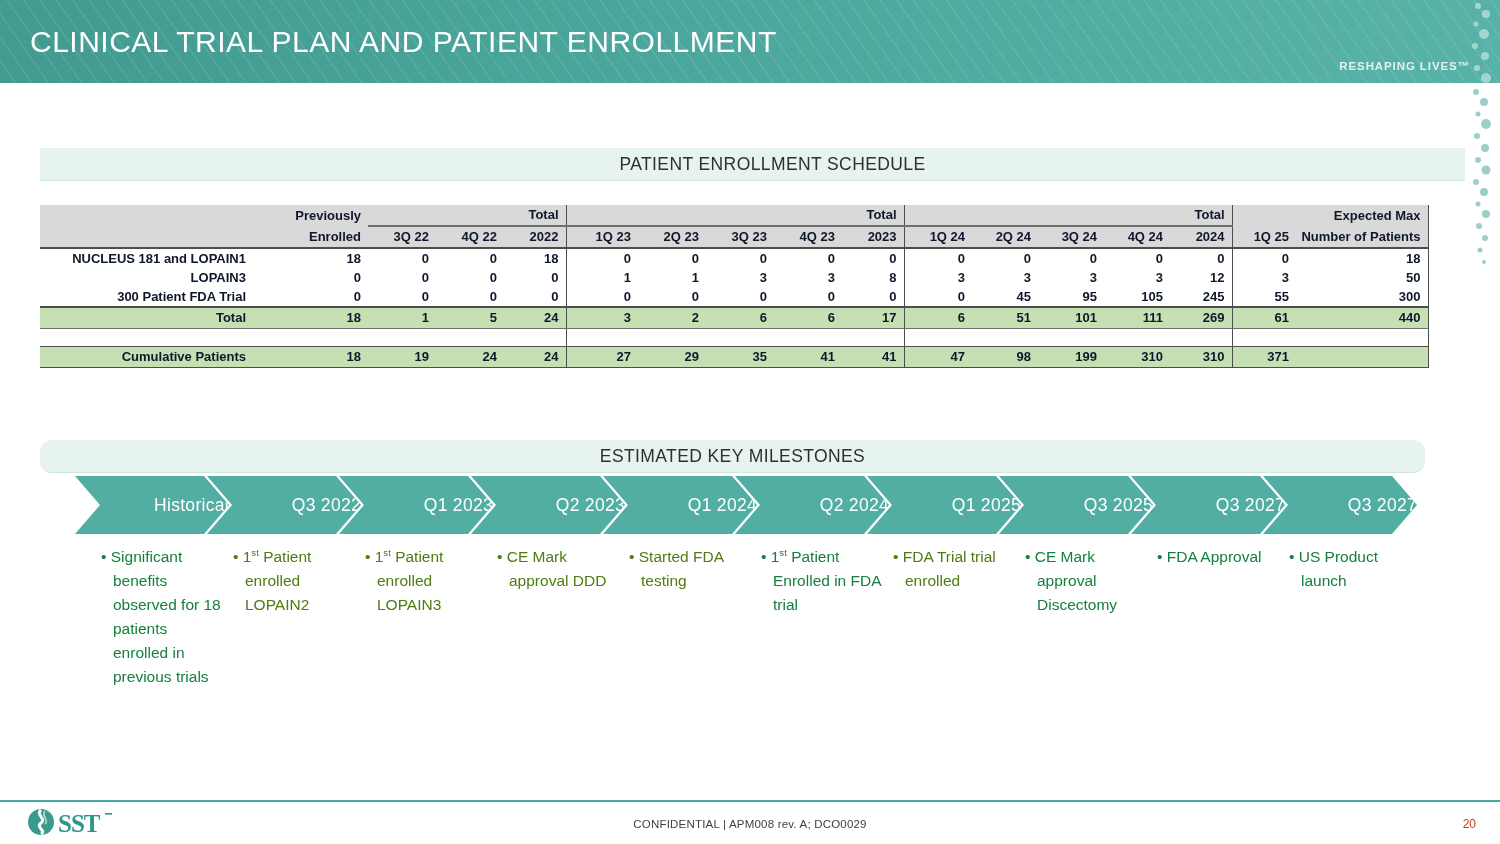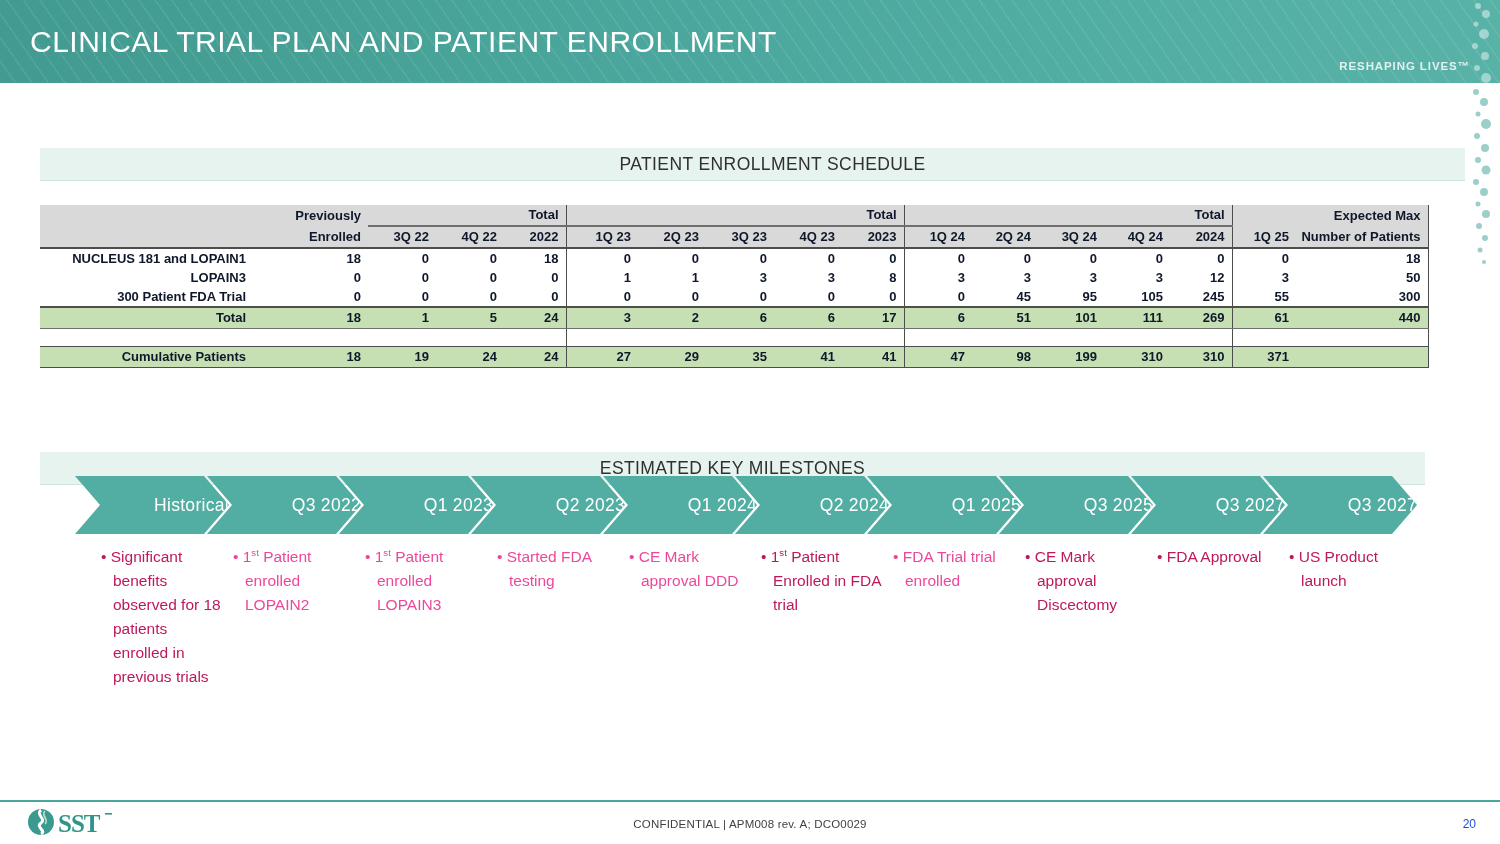--- a/index.html
+++ b/index.html
@@ -26,21 +26,21 @@
   }
   .helix{position:absolute;top:0;right:2px;}
   
   .band{
     position:absolute;left:40px;width:1385px;height:32px;
     background:#e7f3ef;border-bottom:1px solid #cfe6de;
     display:flex;align-items:center;justify-content:center;
     font-size:17.5px;font-weight:300;color:#303030;letter-spacing:.4px;
   }
   #band-enroll{top:148px;padding-left:40px;}
-  #band-miles{top:452px;}
+  #band-miles{top:440px;border-radius:12px;}
   
   table.enroll{
     position:absolute;left:40px;top:205px;width:1385px;
     border-collapse:collapse;table-layout:fixed;
     font-size:13px;font-weight:bold;color:#0f172a;
   }
   .enroll th,.enroll td{
     padding:0 7px 0 2px;height:19px;line-height:19px;
     text-align:right;white-space:nowrap;overflow:hidden;font-weight:bold;
   }
@@ -66,31 +66,31 @@
   .chev:first-child{margin-left:0;}
   .bullets{
     position:absolute;left:75px;top:545px;width:1342px;display:flex;align-items:flex-start;
   }
   .bcol{
     flex:1;margin-left:-22px;box-sizing:border-box;
     padding:0 8px 0 38px;text-indent:-12px;
     font-size:15.5px;line-height:1.55;
   }
   .bcol:first-child{margin-left:0;}
-  .bcol.dark{color:#be185d;}
-  .bcol.gray{color:#ec4899;}
+  .bcol.dark{color:#15803d;}
+  .bcol.gray{color:#4d7c0f;}
   .bcol sup{font-size:62%;line-height:0;}
   
   .footer-line{position:absolute;left:0;right:0;top:800px;height:2px;background:#4aa79d;}
   .logo{position:absolute;left:26px;top:806px;}
   .confidential{
     position:absolute;left:0;width:100%;top:818px;text-align:center;
     font-size:11.5px;color:#3f3f3f;letter-spacing:.2px;
   }
-  .page-num{position:absolute;right:24px;top:817px;font-size:12px;color:#1d4ed8;}
+  .page-num{position:absolute;right:24px;top:817px;font-size:12px;color:#c2410c;}
 </style>
 </head>
 <body>
 
 <div class="header">
   <div class="stripes"></div>
   <div class="header-title">CLINICAL TRIAL PLAN AND PATIENT ENROLLMENT</div>
   <div class="tagline">RESHAPING LIVES™</div>
 </div>
 
@@ -326,22 +326,22 @@
       <span>Q3 2027</span>
     </div>
     <div class="chev">
       <span>Q3 2027</span>
     </div>
   </div>
 <div class="bullets">
     <div class="bcol dark">• Significant benefits observed for 18 patients enrolled in previous trials</div>
     <div class="bcol gray">• 1<sup>st</sup> Patient enrolled LOPAIN2</div>
     <div class="bcol gray">• 1<sup>st</sup> Patient enrolled LOPAIN3</div>
+    <div class="bcol gray">• CE Mark approval DDD</div>
     <div class="bcol gray">• Started FDA testing</div>
-    <div class="bcol gray">• CE Mark approval DDD</div>
     <div class="bcol dark">• 1<sup>st</sup> Patient Enrolled in FDA trial</div>
     <div class="bcol gray">• FDA Trial trial enrolled</div>
     <div class="bcol dark">• CE Mark approval Discectomy</div>
     <div class="bcol dark">• FDA Approval</div>
     <div class="bcol dark">• US Product launch</div>
   </div>
 
 <div class="footer-line"></div>
 
 <svg class="logo" width="92" height="32" viewBox="0 0 92 32">

